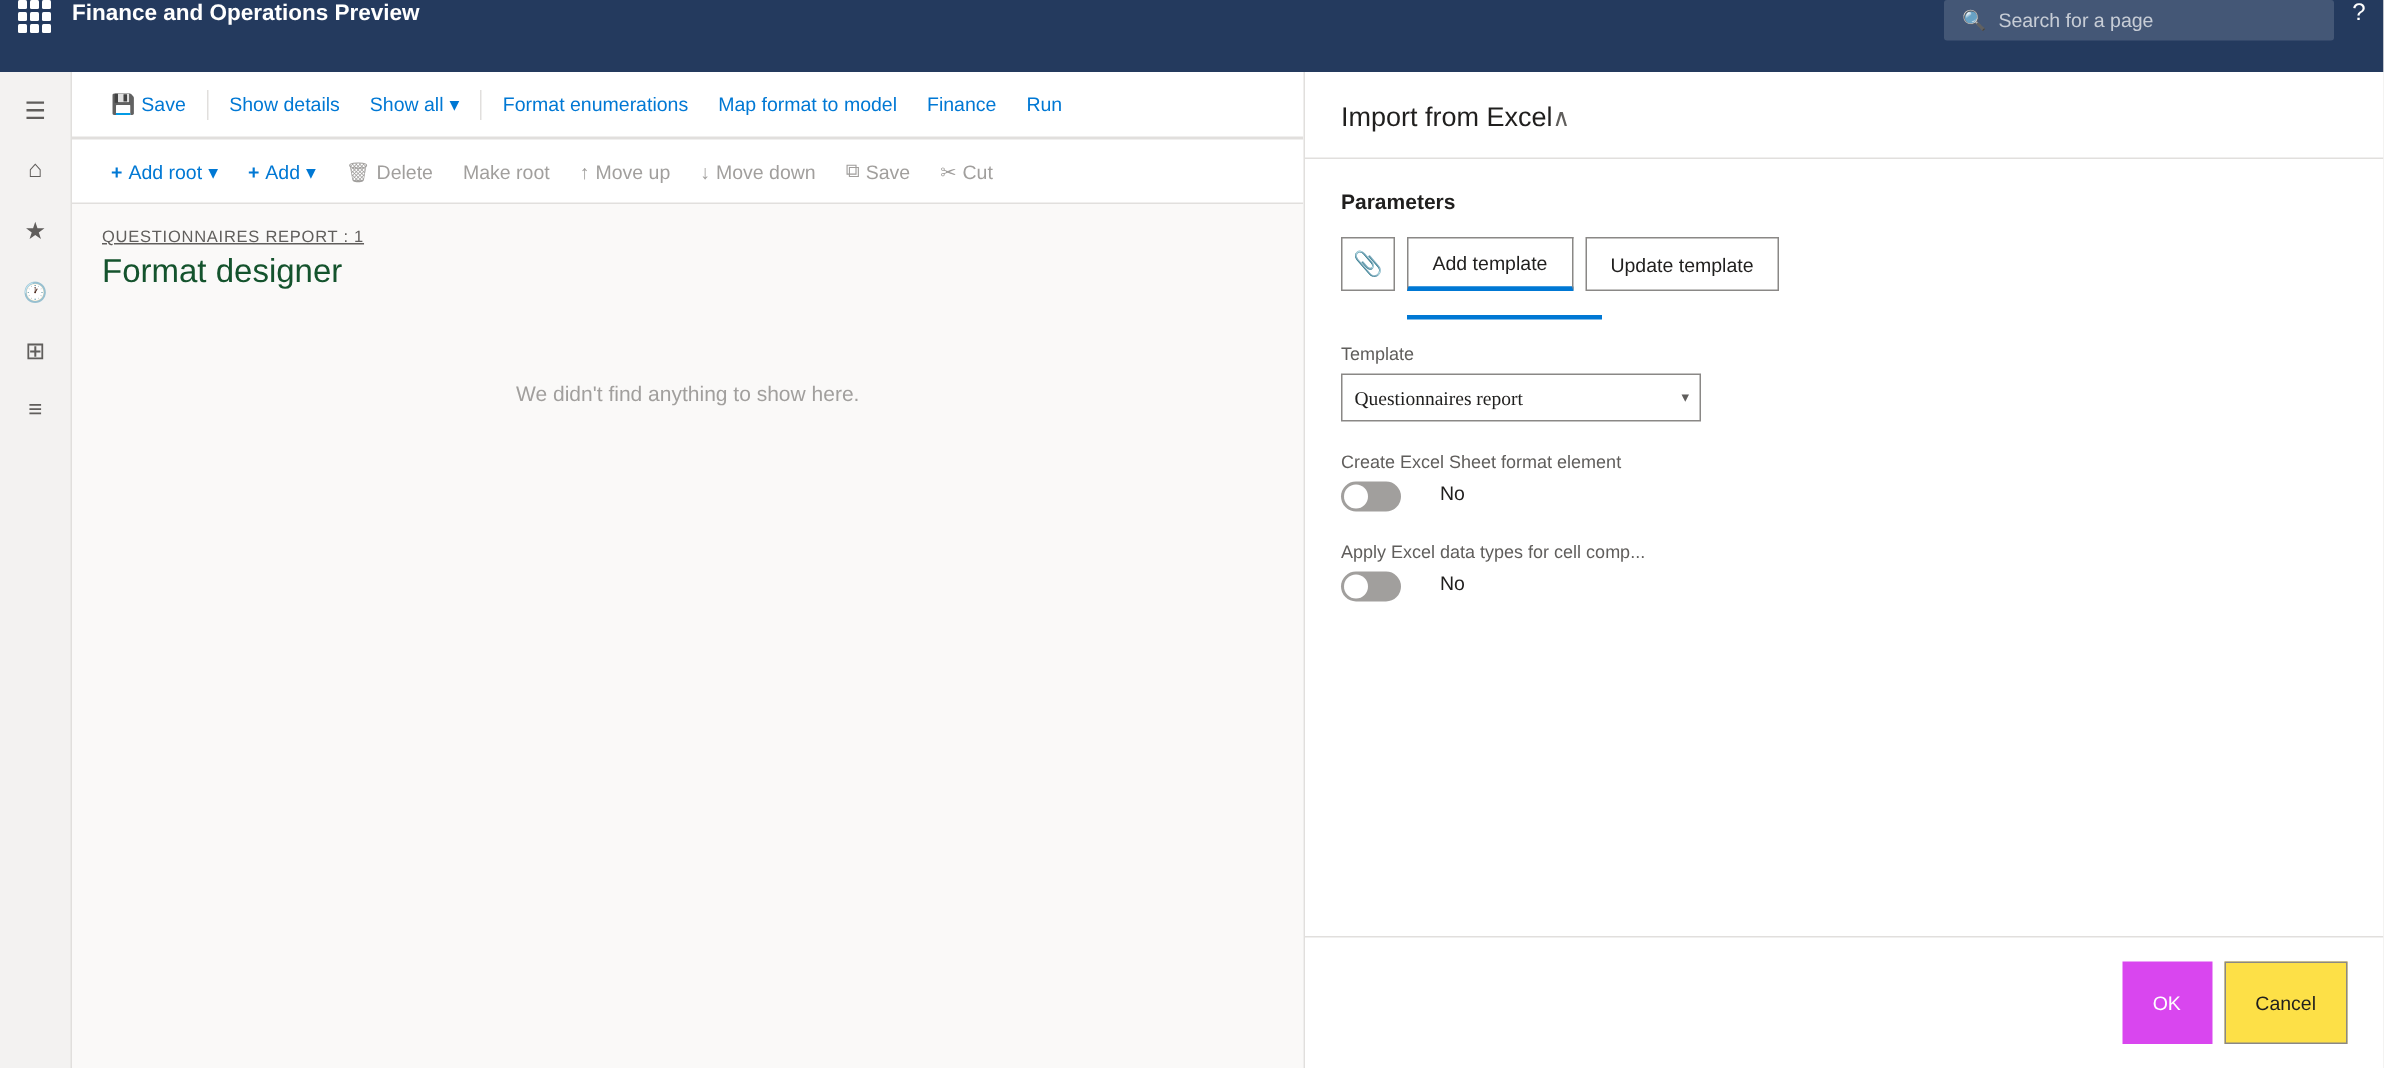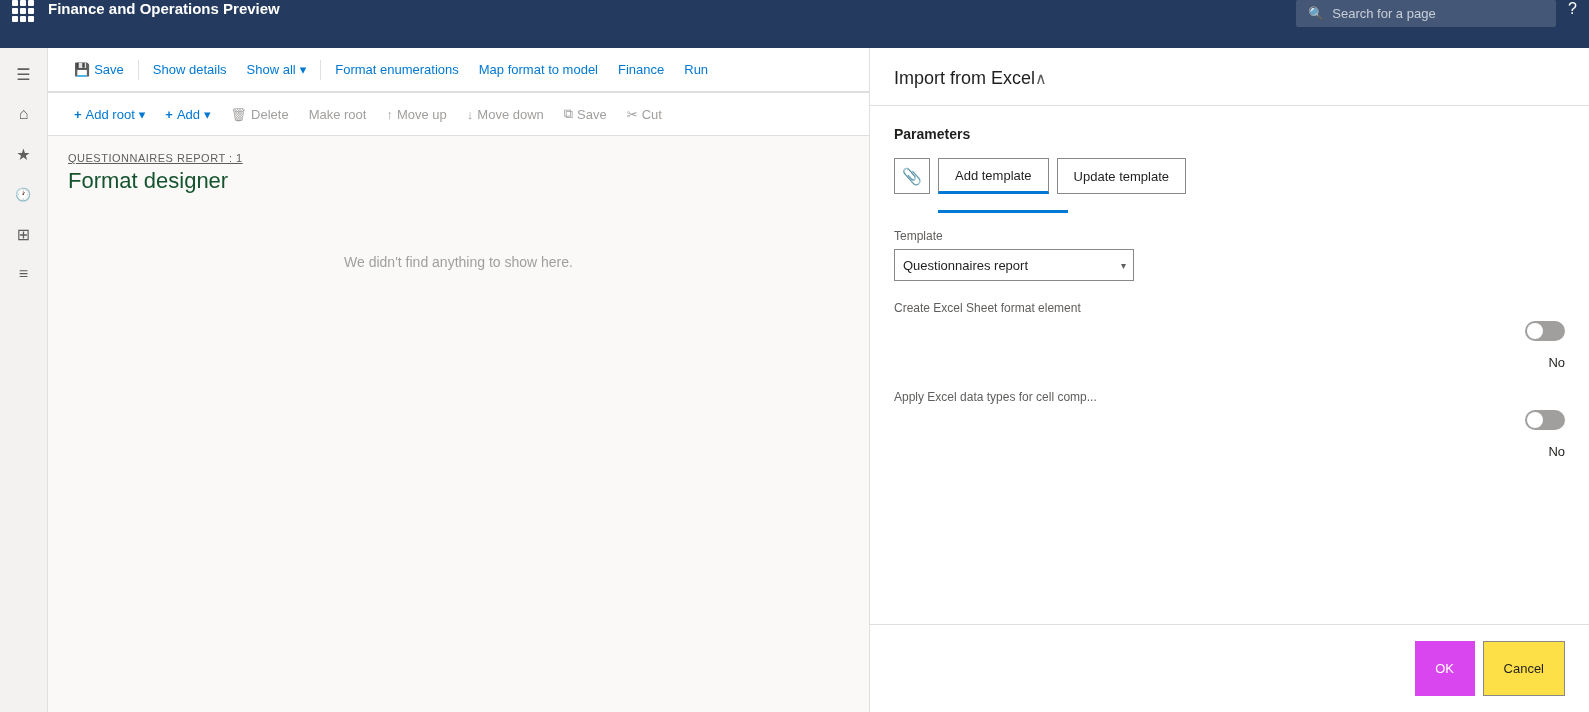--- a/index.html
+++ b/index.html
@@ -165,21 +165,21 @@
       bottom: -3px;
       left: 0;
       right: 0;
       height: 3px;
       background: #0078d4;
     }
 
     
     .field-group { margin-bottom: 20px; }
     .field-label { font-size: 12px; color: #605e5c; margin-bottom: 6px; }
-    .toggle-container { display: flex; align-items: flex-end; gap: 14px; flex-direction: column; }
+    .toggle-container { display: flex; align-items: flex-start; gap: 26px; }
     .toggle {
       width: 40px;
       height: 20px;
       background: #a19f9d;
       border-radius: 10px;
       position: relative;
       cursor: pointer;
       display: flex;
       align-items: center;
       padding: 2px;
@@ -215,21 +215,21 @@
     .btn-secondary {
       background: #fde047;
       color: #201f1e;
       border: 1px solid #8a8886;
       padding: 19px 20px;
       font-size: 13px;
       cursor: pointer;
       min-width: 60px;
     }
 
-    select { appearance: none; -webkit-appearance: none; }
+    select { appearance: none; font-family: Liberation Serif, serif; -webkit-appearance: none; }
     .select-wrapper {
       position: relative;
       width: 240px;
     }
     .select-wrapper select {
       width: 100%;
       height: 32px;
       border: 1px solid #8a8886;
       background: white;
       padding: 0 28px 0 8px;

